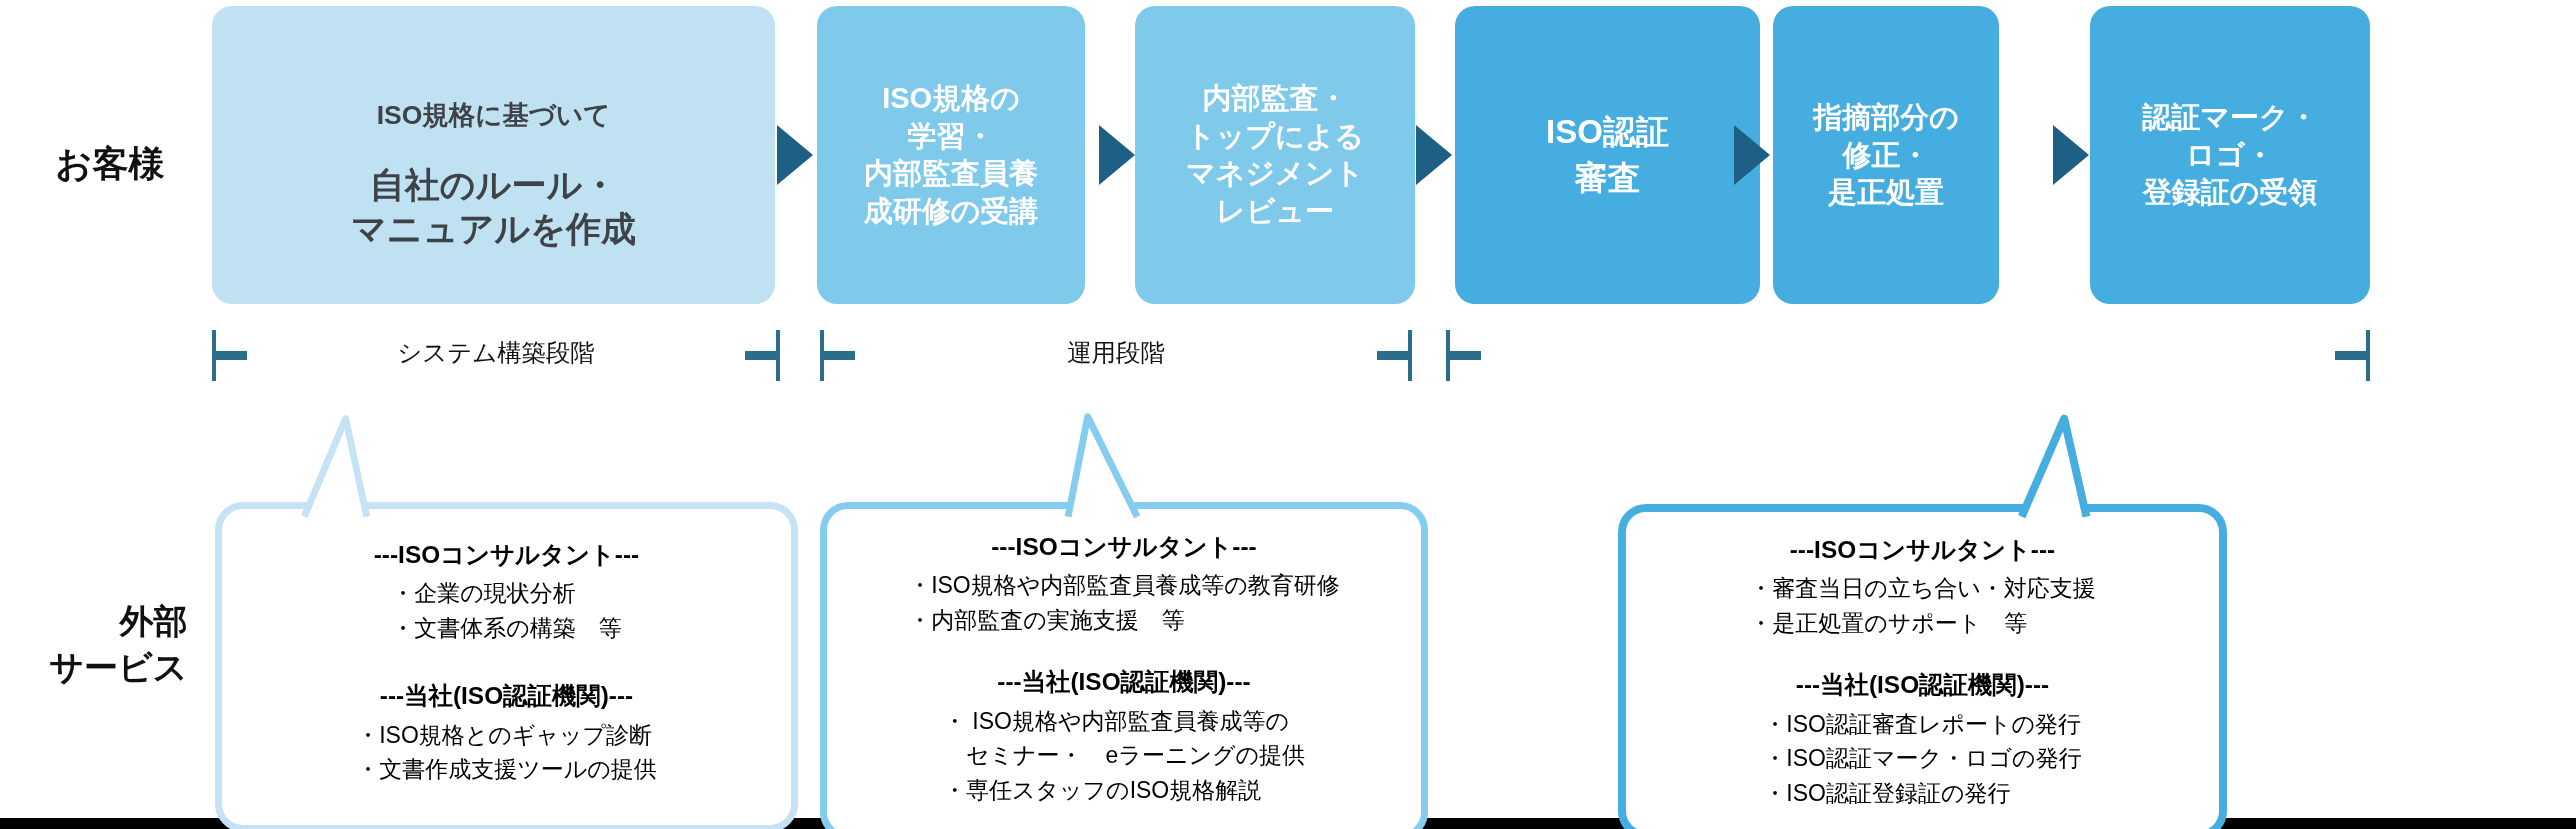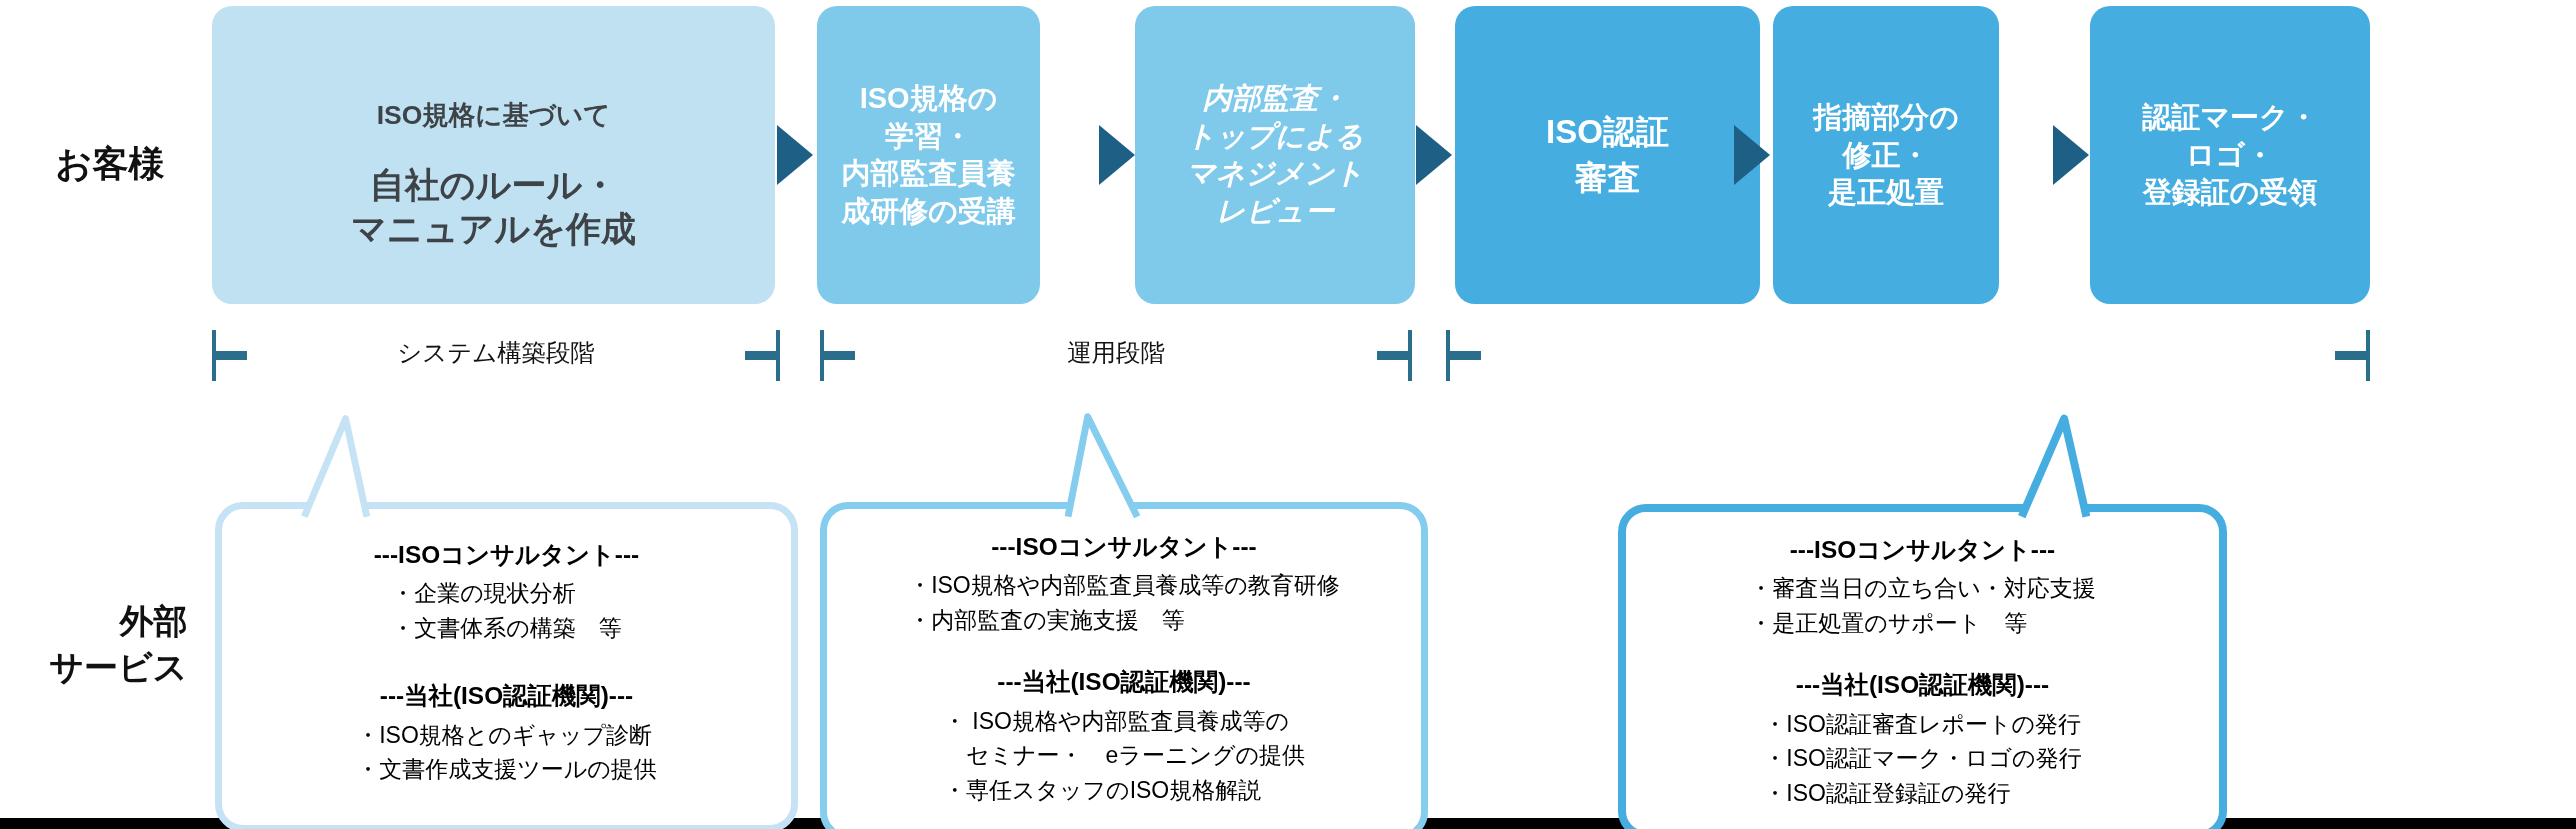--- a/index.html
+++ b/index.html
@@ -22,22 +22,22 @@
   
   .step{
     position:absolute;top:6.4px;height:298px;border-radius:20px;
     display:flex;flex-direction:column;align-items:center;justify-content:center;
     text-align:center;
   }
   .step .title{font-size:29px;font-weight:bold;line-height:1.3;}
   .step1{left:212px;width:563px;background:#BFE1F2;color:#3E4347;}
   .step1 .subtitle{font-size:26.5px;font-weight:bold;margin-bottom:5.3px;margin-top:37px;}
   .step1 .title{font-size:35px;line-height:1.25;margin-top:24px;}
-  .step2{left:817px;width:223px;background:#7FC9EA;color:#ffffff;}
-  .step3{left:1135px;width:280px;background:#7FC9EA;color:#ffffff;font-style:italic;}
+  .step2{left:817px;width:268px;background:#7FC9EA;color:#ffffff;}
+  .step3{left:1135px;width:280px;background:#7FC9EA;color:#ffffff;}
   .step4{left:1455px;width:305px;background:#45ADDF;color:#ffffff;}
   .step4 .title{font-size:33px;line-height:1.4;}
   .step5{left:1773px;width:226px;background:#45ADDF;color:#ffffff;}
   .step6{left:2090px;width:280px;background:#45ADDF;color:#ffffff;}
 
   
   .arrow{
     position:absolute;top:125px;width:0;height:0;
     border-top:30px solid transparent;border-bottom:30px solid transparent;
     border-left:36px solid #1D5F85;

